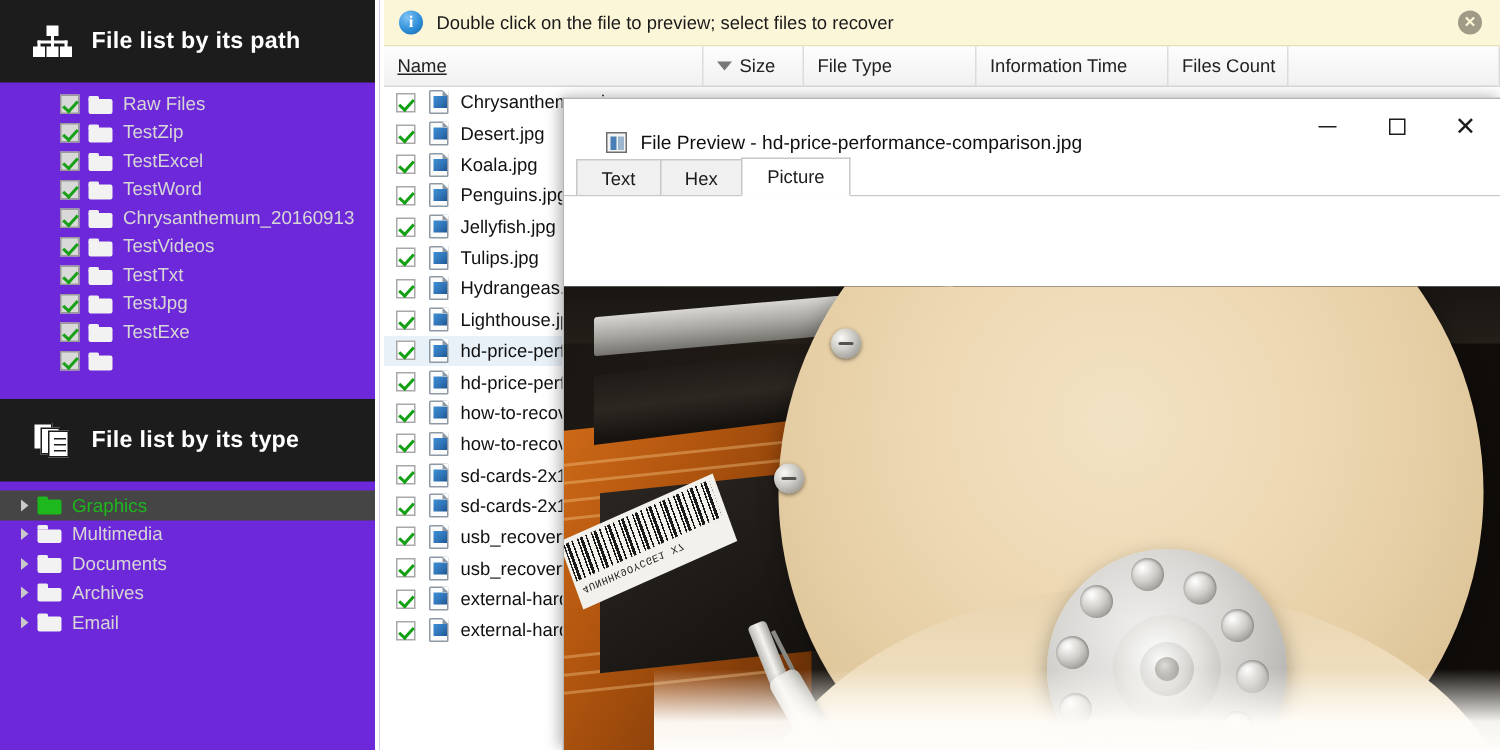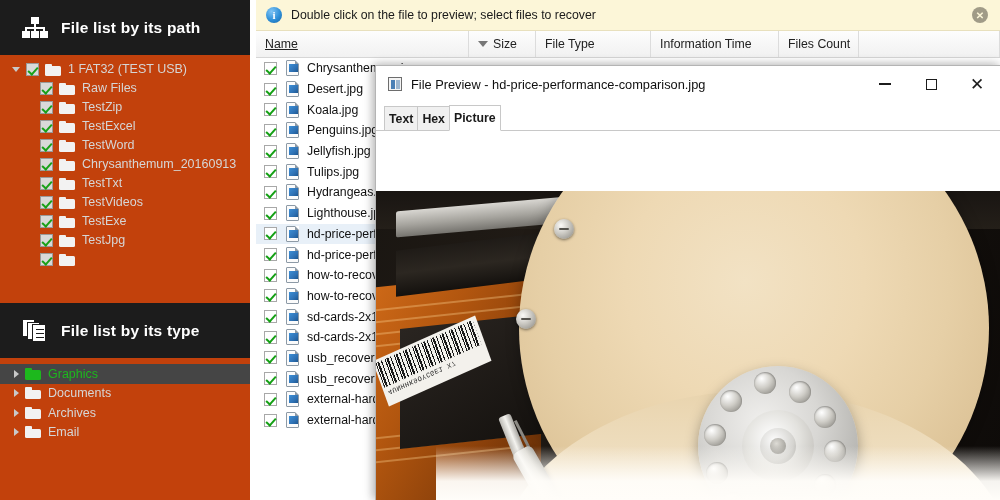--- a/index.html
+++ b/index.html
@@ -8,21 +8,21 @@
     overflow: hidden;
     font-family: "Liberation Sans", sans-serif;
     background: #ffffff;
   }
   #app { position: relative; width: 1000px; height: 500px; }
 
   
   .sidebar {
     position: absolute; left: 0; top: 0;
     width: 253px; height: 500px;
-    background: #c2410c;
+    background: #6d28d9;
     border-right: 3px solid #ffffff;
   }
   .panel-header {
     height: 55px;
     background: #1c1c1c;
     display: flex; align-items: center;
     padding-left: 22px;
     gap: 13px;
   }
   .panel-header .ph-title {
@@ -209,22 +209,22 @@
   
   .preview {
     position: absolute; left: 375px; top: 65px;
     width: 625px; height: 435px;
     background: #ffffff;
     border: 1px solid #b4b4b4;
     border-right: none; border-bottom: none;
     box-shadow: -3px 0 9px rgba(0,0,0,.22), 0 -2px 9px rgba(0,0,0,.12);
   }
   .pv-title {
-    height: 36px; display: flex; align-items: center;
-    background: #ffffff; padding-left: 12px;
+    height: 36px; display: flex; align-items: flex-end;
+    background: #ffffff; padding-left: 28px;
   }
   .pv-appicon {
     width: 14px; height: 14px; flex: 0 0 14px; margin-right: 9px;
     background: #f4f4f4; border: 1px solid #6d6d6d; position: relative;
   }
   .pv-appicon::before {
     content:""; position:absolute; left:1.5px; top:1.5px;
     width: 4px; height: 9px; background: #4a7fb5;
   }
   .pv-appicon::after {
@@ -241,28 +241,27 @@
   .wbtn .sq { display:block; width:11px; height:11px; border:1.4px solid #1c1c1c; }
   .wbtn .xx { font-size: 17px; line-height: 1; font-weight: 300; }
 
   .pv-tabs {
     height: 29px; display: flex; align-items: flex-end;
     padding-left: 8px;
     background: #ffffff;
     border-bottom: 1px solid #c8c8c8;
   }
   .pv-tab {
-    height: 24px; padding: 0 4px;
+    height: 24px; padding: 0 16px;
     display:flex; align-items:center;
     font-size: 12.3px; color: #1a1a1a;
     border: 1px solid #c8c8c8;
     background: #f0f0f0;
     margin-right: -1px;
     border-bottom: none;
-    font-weight: bold;
   }
   .pv-tab.active {
     background: #ffffff; height: 26px;
     border-bottom: 1px solid #ffffff;
     position: relative; z-index: 2;
     margin-bottom: -1px;
     margin-top: 16px;
   }
   .pv-body {
     position: relative;
@@ -440,26 +439,20 @@
         <i class="ln lv"></i>
           <i class="ln lh"></i>
           <i class="ln d1"></i>
           <i class="ln d2"></i>
           <i class="ln d3"></i>
       </span>
       <span class="ph-title">File list by its path</span>
     </div>
 
     <div class="tree">
-      <div class="tree-row root">
-        <span class="arrow-d open"></span>
-        <span class="chk"></span>
-        <span class="fold"></span>
-        <span class="tree-label">1 FAT32 (TEST USB)</span>
-      </div>
       <div class="tree-row child">
         <span class="chk"></span>
         <span class="fold"></span>
         <span class="tree-label">Raw Files</span>
       </div>
       <div class="tree-row child">
         <span class="chk"></span>
         <span class="fold"></span>
         <span class="tree-label">TestZip</span>
       </div>
@@ -474,61 +467,66 @@
         <span class="tree-label">TestWord</span>
       </div>
       <div class="tree-row child">
         <span class="chk"></span>
         <span class="fold"></span>
         <span class="tree-label">Chrysanthemum_20160913</span>
       </div>
       <div class="tree-row child">
         <span class="chk"></span>
         <span class="fold"></span>
+        <span class="tree-label">TestVideos</span>
+      </div>
+      <div class="tree-row child">
+        <span class="chk"></span>
+        <span class="fold"></span>
         <span class="tree-label">TestTxt</span>
       </div>
       <div class="tree-row child">
         <span class="chk"></span>
         <span class="fold"></span>
-        <span class="tree-label">TestVideos</span>
+        <span class="tree-label">TestJpg</span>
       </div>
       <div class="tree-row child">
         <span class="chk"></span>
         <span class="fold"></span>
         <span class="tree-label">TestExe</span>
       </div>
       <div class="tree-row child">
         <span class="chk"></span>
         <span class="fold"></span>
-        <span class="tree-label">TestJpg</span>
-      </div>
-      <div class="tree-row child">
-        <span class="chk"></span>
-        <span class="fold"></span>
-      </div>
-    </div>
-
-    <div class="panel-header" style="margin-top:34px;">
+      </div>
+    </div>
+
+    <div class="panel-header" style="margin-top:16px;">
       <span class="docs-icon">
         <span class="sheet s1"></span>
         <span class="sheet s2"></span>
         <span class="sheet s3">
             <b style="top:4px"></b>
             <b style="top:8px"></b>
             <b style="top:12px"></b>
           </span>
       </span>
       <span class="ph-title">File list by its type</span>
     </div>
 
     <div class="type-list">
       <div class="type-row active">
         <span class="arrow-d"></span>
         <span class="fold green"></span>
         <span>Graphics</span>
+      </div>
+      <div class="type-row">
+        <span class="arrow-d"></span>
+        <span class="fold"></span>
+        <span>Multimedia</span>
       </div>
       <div class="type-row">
         <span class="arrow-d"></span>
         <span class="fold"></span>
         <span>Documents</span>
       </div>
       <div class="type-row">
         <span class="arrow-d"></span>
         <span class="fold"></span>
         <span>Archives</span>

